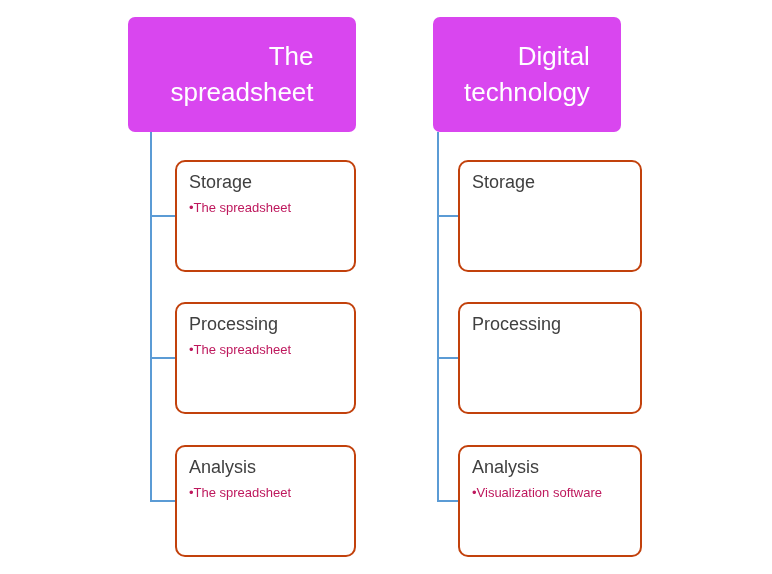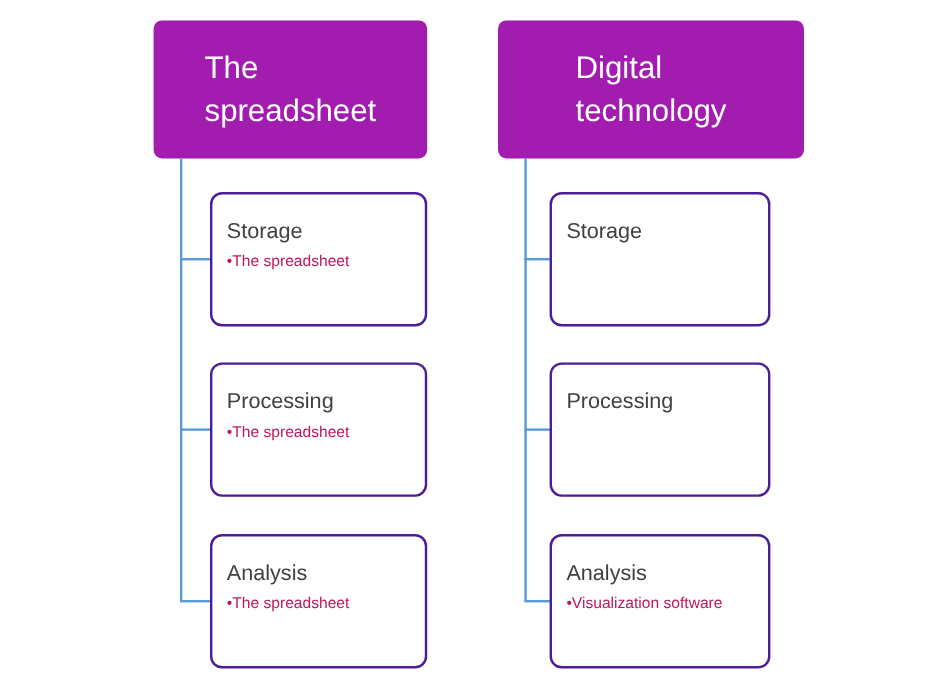--- a/index.html
+++ b/index.html
@@ -10,34 +10,34 @@
   .diagram {
     position: relative;
     width: 772px;
     height: 574px;
     background: #ffffff;
     font-family: "Liberation Sans", sans-serif;
     overflow: hidden;
   }
   .header-box {
     position: absolute;
-    background: #a21caf;
+    background: #d946ef;
     color: #ffffff;
     border-radius: 7px;
     display: flex;
     align-items: center;
     justify-content: center;
-    text-align: left;
+    text-align: right;
     font-size: 26px;
     line-height: 1.35;
     white-space: pre-line;
     font-weight: 400;
   }
   .h0 { left: 128px; top: 17px; width: 228px; height: 115px; }
-  .h1 { left: 415px; top: 17px; width: 255px; height: 115px; }
+  .h1 { left: 433px; top: 17px; width: 188px; height: 115px; }
 
   .vline {
     position: absolute;
     width: 2px;
     background: #5b9bd5;
   }
   .v0 { left: 150px; top: 132px; height: 369px; }
   .v1 { left: 437px; top: 132px; height: 369px; }
 
   .hline {
@@ -48,24 +48,24 @@
   .hl00 { left: 150px; top: 215px; width: 26px; }
   .hl01 { left: 150px; top: 357px; width: 26px; }
   .hl02 { left: 150px; top: 500px; width: 26px; }
   .hl10 { left: 437px; top: 215px; width: 22px; }
   .hl11 { left: 437px; top: 357px; width: 22px; }
   .hl12 { left: 437px; top: 500px; width: 22px; }
 
   .child-box {
     position: absolute;
     background: #ffffff;
-    border: 2px solid #4c1d95;
+    border: 2px solid #c2410c;
     border-radius: 10px;
     box-sizing: border-box;
-    padding: 20px 12px;
+    padding: 10px 12px;
   }
   .c00 { left: 175px; top: 160px; width: 181px; height: 112px; }
   .c01 { left: 175px; top: 302px; width: 181px; height: 112px; }
   .c02 { left: 175px; top: 445px; width: 181px; height: 112px; }
   .c10 { left: 458px; top: 160px; width: 184px; height: 112px; }
   .c11 { left: 458px; top: 302px; width: 184px; height: 112px; }
   .c12 { left: 458px; top: 445px; width: 184px; height: 112px; }
 
   .child-title {
     display: block;

